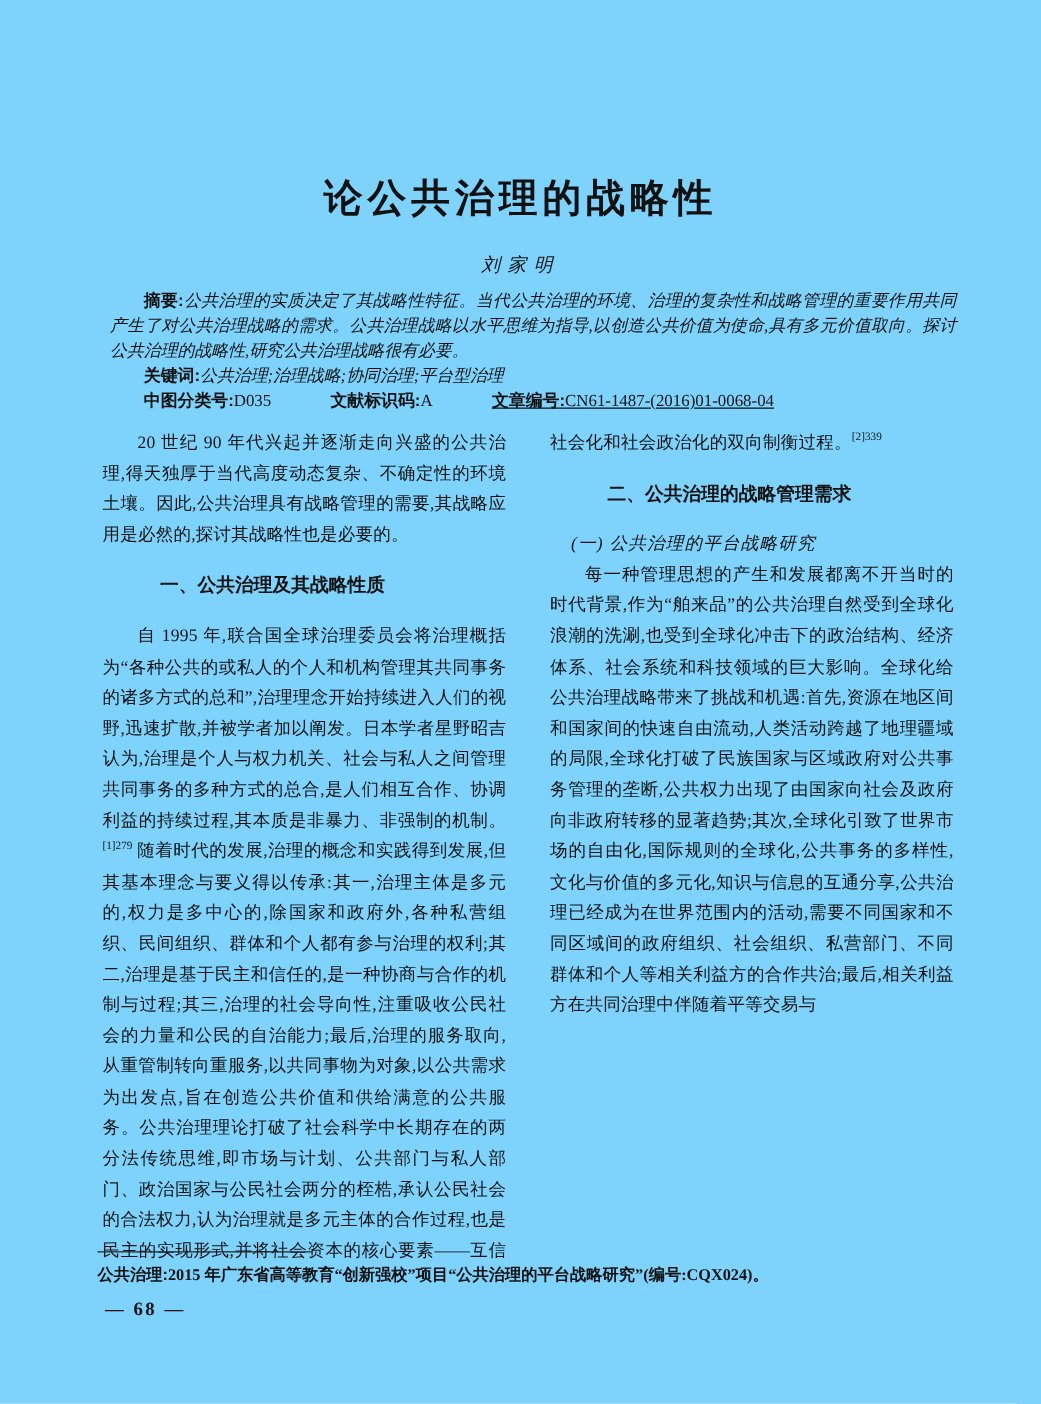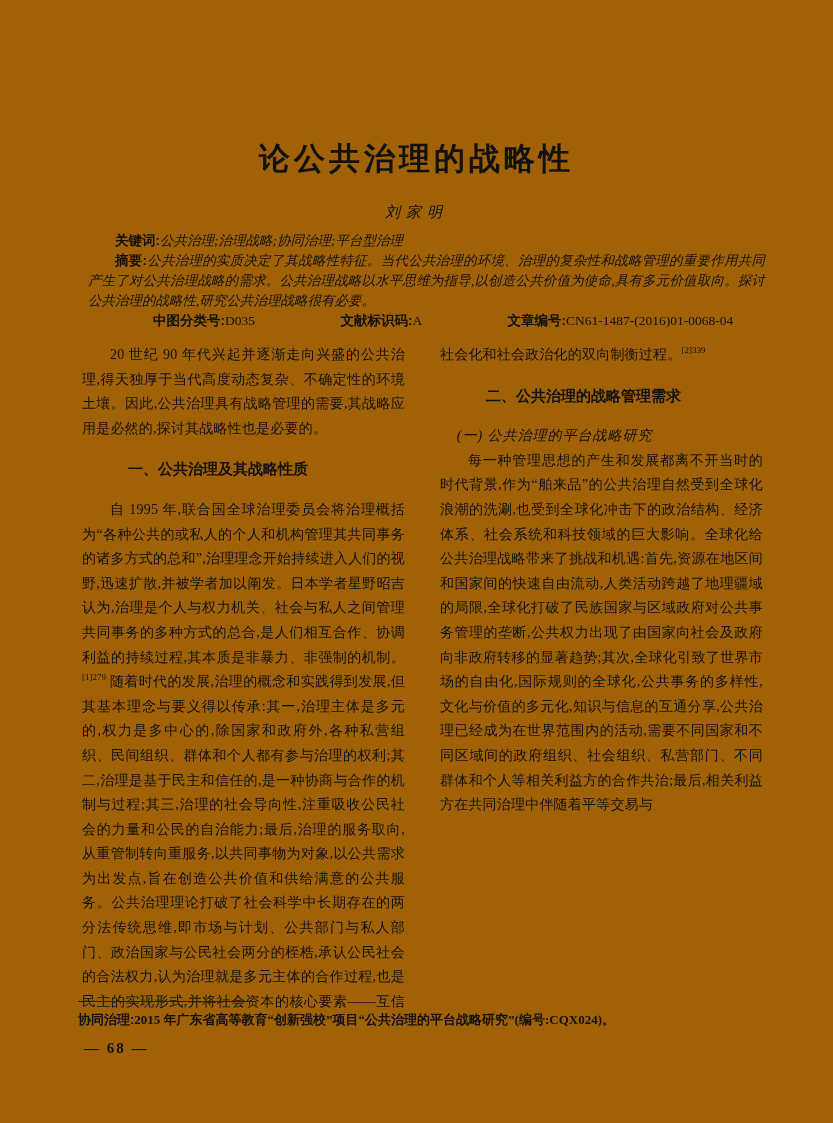--- a/index.html
+++ b/index.html
@@ -1,21 +1,21 @@
 <!DOCTYPE html>
 <html><head>
 <meta charset="utf-8">
 <style>
   html, body { margin: 0; padding: 0; background: #e8e8e8; }
   .page {
     position: relative;
     width: 833px;
     height: 1123px;
     margin: 0 auto;
-    background: #a16207;
+    background: #7dd3fc;
     color: #111;
     font-family: "Liberation Serif", "DejaVu Serif", serif;
     overflow: hidden;
   }
   .title {
     position: absolute;
     top: 138px; left: 0; right: 0;
     margin: 0;
     text-align: center;
     font-size: 31px;
@@ -38,22 +38,22 @@
     line-height: 20px;
   }
   .meta p { margin: 0; text-align: justify; }
   .meta .indent { text-indent: 2em; }
   .lbl {
     font-weight: 700;
     font-style: normal;
     font-family: "Liberation Sans", "DejaVu Sans", sans-serif;
   }
   .kai { font-style: italic; }
-  .clc span.pair { margin-right: 44px; white-space: nowrap; margin-left: 38px; }
-  .clc span.pair:last-child { margin-right: 0; }
+  .clc span.pair { margin-right: 44px; white-space: nowrap; }
+  .clc span.pair:last-child { margin-right: 0; text-decoration: underline; }
   .columns {
     position: absolute;
     top: 343px; left: 82px;
     width: 681px; height: 668px;
     display: flex;
     gap: 35px;
     overflow: hidden;
   }
   .col { width: 331px; }
   .body-p {
@@ -113,22 +113,22 @@
 </head>
 <body>
 
 <div class="page">
 
   <h1 class="title">论公共治理的战略性</h1>
 
   <div class="author">刘家明</div>
 
   <div class="meta">
+    <p class="indent"><span class="lbl">摘要:</span><span class="kai">公共治理的实质决定了其战略性特征。当代公共治理的环境、治理的复杂性和战略管理的重要作用共同产生了对公共治理战略的需求。公共治理战略以水平思维为指导,以创造公共价值为使命,具有多元价值取向。探讨公共治理的战略性,研究公共治理战略很有必要。</span></p>
     <p class="indent"><span class="lbl">关键词:</span><span class="kai">公共治理;治理战略;协同治理;平台型治理</span></p>
-    <p class="indent"><span class="lbl">摘要:</span><span class="kai">公共治理的实质决定了其战略性特征。当代公共治理的环境、治理的复杂性和战略管理的重要作用共同产生了对公共治理战略的需求。公共治理战略以水平思维为指导,以创造公共价值为使命,具有多元价值取向。探讨公共治理的战略性,研究公共治理战略很有必要。</span></p>
     <p class="indent clc">
       <span class="pair"><span class="lbl">中图分类号:</span><span>D035</span></span>
       <span class="pair"><span class="lbl">文献标识码:</span><span>A</span></span>
       <span class="pair"><span class="lbl">文章编号:</span><span>CN61-1487-(2016)01-0068-04</span></span>
     </p>
   </div>
 
   <div class="columns">
     <div class="col">
       <p class="body-p">20 世纪 90 年代兴起并逐渐走向兴盛的公共治理,得天独厚于当代高度动态复杂、不确定性的环境土壤。因此,公共治理具有战略管理的需要,其战略应用是必然的,探讨其战略性也是必要的。</p>
@@ -137,17 +137,17 @@
     </div>
     <div class="col">
       <p class="body-p no-indent"><span>社会化和社会政治化的双向制衡过程。</span><span class="supref">[2]339</span></p>
       <h3 class="h-bold">二、公共治理的战略管理需求</h3>
       <p class="subhead">(一) 公共治理的平台战略研究</p>
       <p class="body-p">每一种管理思想的产生和发展都离不开当时的时代背景,作为“舶来品”的公共治理自然受到全球化浪潮的洗涮,也受到全球化冲击下的政治结构、经济体系、社会系统和科技领域的巨大影响。全球化给公共治理战略带来了挑战和机遇:首先,资源在地区间和国家间的快速自由流动,人类活动跨越了地理疆域的局限,全球化打破了民族国家与区域政府对公共事务管理的垄断,公共权力出现了由国家向社会及政府向非政府转移的显著趋势;其次,全球化引致了世界市场的自由化,国际规则的全球化,公共事务的多样性,文化与价值的多元化,知识与信息的互通分享,公共治理已经成为在世界范围内的活动,需要不同国家和不同区域间的政府组织、社会组织、私营部门、不同群体和个人等相关利益方的合作共治;最后,相关利益方在共同治理中伴随着平等交易与</p>
     </div>
   </div>
 
   <div class="footnote-rule"></div>
-  <p class="footnote-text"><span class="lbl">协同治理:</span><span>2015 年广东省高等教育“创新强校”项目“公共治理的平台战略研究”(编号:CQX024)。</span></p>
+  <p class="footnote-text"><span class="lbl">公共治理:</span><span>2015 年广东省高等教育“创新强校”项目“公共治理的平台战略研究”(编号:CQX024)。</span></p>
 
   <div class="page-number">— 68 —</div>
 
 </div>
 
 </body></html>

